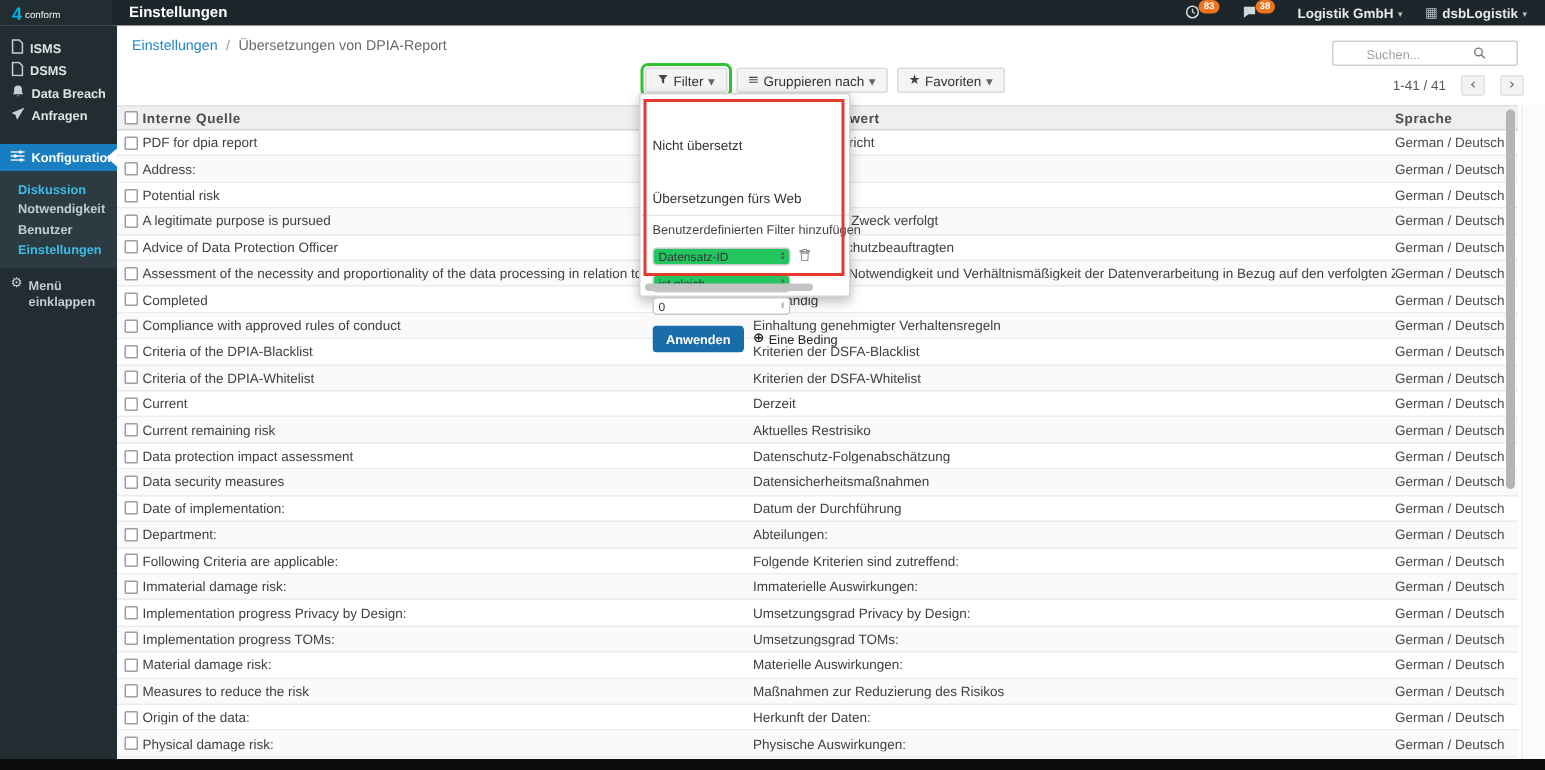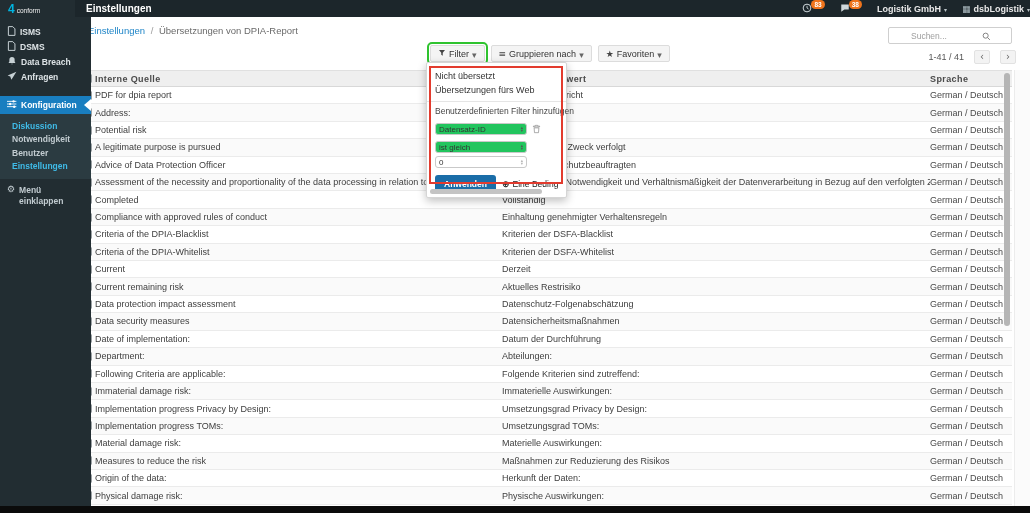--- a/index.html
+++ b/index.html
@@ -6,27 +6,27 @@
     font-family:"Liberation Sans","DejaVu Sans",sans-serif;-webkit-font-smoothing:antialiased;}
   *{box-sizing:border-box;}
   .glyph{font-family:"DejaVu Sans",sans-serif;}
 
   
   .topbar{position:absolute;left:0;top:0;width:1030px;height:17px;background:#1c262b;display:flex;align-items:center;z-index:70;}
   .logo{width:75px;height:17px;background:#222d32;display:flex;align-items:center;padding-left:8px;gap:2px;}
   .logo-num{color:#00b4e0;font-size:12px;font-weight:bold;line-height:1;}
   .logo-txt{color:#f2f2f2;font-size:6.5px;margin-top:3px;}
   .tb-title{color:#fff;font-size:10px;font-weight:bold;margin-left:11px;}
-  .tb-right{margin-left:auto;display:flex;align-items:center;gap:15px;}
+  .tb-right{margin-left:auto;display:flex;align-items:center;gap:15px;padding-right:12px;}
   .tb-item{display:flex;align-items:flex-start;color:#e8e8e8;font-size:9px;font-weight:bold;gap:3px;cursor:pointer;}
   .badge{background:#f0741c;color:#fff;font-size:6.5px;font-weight:bold;padding:1px 3px;border-radius:7px;margin-left:-4px;margin-top:-3px;line-height:1.2;}
   .caret{color:#b9c2c6;font-size:6px;margin-top:2px;}
 
   
-  .sidebar{position:absolute;left:0;top:17px;width:91px;bottom:0;background:#222d32;z-index:60;}
+  .sidebar{position:absolute;left:0;top:17px;width:78px;bottom:0;background:#222d32;z-index:60;}
   .nav{margin-top:7px;}
   .nav-item{height:15px;display:flex;align-items:center;gap:4px;padding-left:7px;color:#dde3e6;font-size:8.5px;font-weight:bold;cursor:pointer;}
   .nav-item svg{flex:0 0 auto;}
   .nav-active{position:relative;margin-top:12px;height:18px;display:flex;align-items:center;gap:4px;padding-left:7px;background:#197ec0;color:#fff;font-size:8.5px;font-weight:bold;cursor:pointer;}
   .nav-active:after{content:"";position:absolute;right:0;top:50%;margin-top:-6px;width:0;height:0;
     border-top:6px solid transparent;border-bottom:6px solid transparent;border-right:7px solid #fff;}
   .submenu{background:#2b3b41;padding:5px 0 6px;}
   .submenu-item{height:13.5px;display:flex;align-items:center;padding-left:12px;font-size:8.5px;color:#c2ccd1;font-weight:bold;cursor:pointer;}
   .submenu-item.hl{color:#3fbbe8;}
   .collapse{margin-top:6px;display:flex;gap:4px;padding-left:7px;color:#c2ccd1;font-size:8.5px;font-weight:bold;width:70px;line-height:1.25;cursor:pointer;}
@@ -69,21 +69,21 @@
   .col-trans{flex:0 0 428px;white-space:nowrap;overflow:hidden;}
   .col-lang{flex:1;white-space:nowrap;overflow:hidden;color:#4a4a4a;}
   .cb{width:9px;height:9px;border:1px solid #9aa0a3;border-radius:1px;background:#fff;cursor:pointer;}
 
   .vscroll{position:absolute;right:20px;top:56px;width:6px;height:253px;background:#b5b5b5;border-radius:3px;cursor:pointer;}
   .gutter{position:absolute;right:0;top:53px;bottom:0;width:16px;background:#fbfbfb;border-left:1px solid #ececec;}
 
   
   .dropdown{position:absolute;left:351px;top:45px;width:141px;height:136px;background:#fff;border:1px solid #d5d5d5;border-radius:2px;
     box-shadow:0 3px 8px rgba(0,0,0,0.25);z-index:40;padding:6px 8px;}
-  .dd-item{font-size:9px;color:#333;padding:2px 0;cursor:pointer;white-space:nowrap;}
+  .dd-item{font-size:9px;color:#333;padding:2px 0;cursor:pointer;white-space:nowrap;margin-top:21px;}
   .dd-divider{border-top:1px solid #e5e5e5;margin:4px -8px;}
   .dd-title{font-size:8.5px;color:#444;margin:2px 0 4px;white-space:nowrap;}
   .dd-row{display:flex;align-items:center;gap:5px;margin-bottom:3px;}
   .dd-select{width:92px;height:12px;background:#22c55e;border:1px solid #c9c9c9;border-radius:3px;font-size:8px;color:#333;
     display:flex;align-items:center;justify-content:space-between;padding:0 3px;cursor:pointer;}
   .dd-input{width:92px;height:12px;background:#fff;border:1px solid #c9c9c9;border-radius:3px;font-size:8px;color:#333;
     display:flex;align-items:center;justify-content:space-between;padding:0 3px;}
   .stepper{display:flex;flex-direction:column;line-height:3.2px;font-size:4.5px;color:#555;}
   .stepper.light{color:#b5b5b5;}
   .dd-apply-row{display:flex;align-items:center;gap:6px;margin-top:7px;white-space:nowrap;overflow:hidden;}

